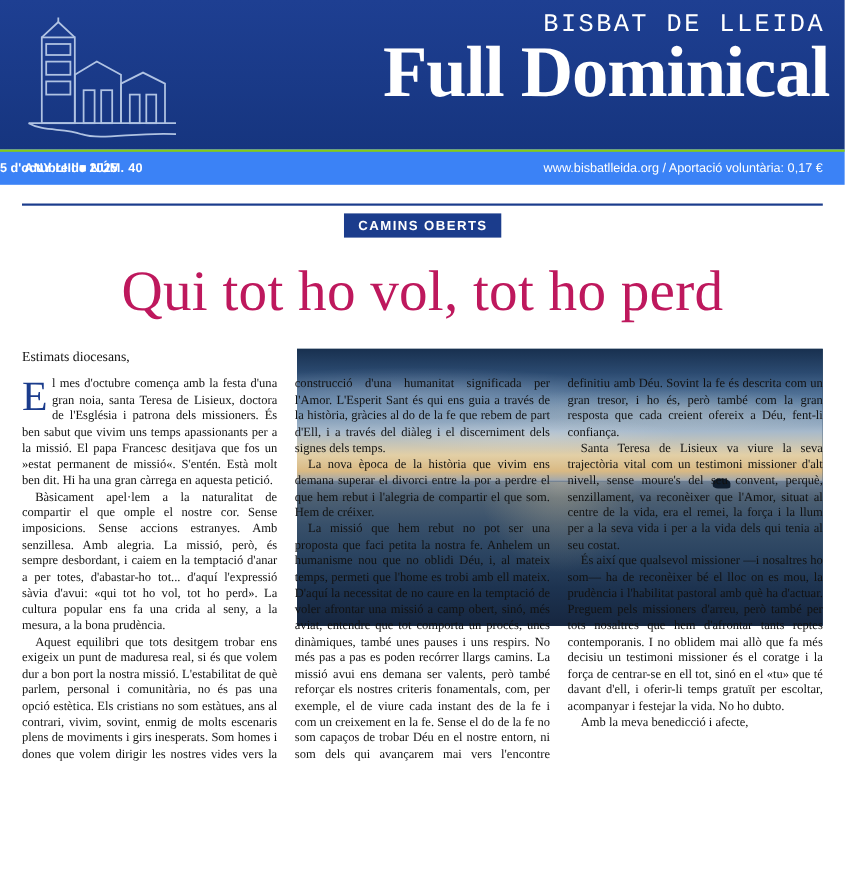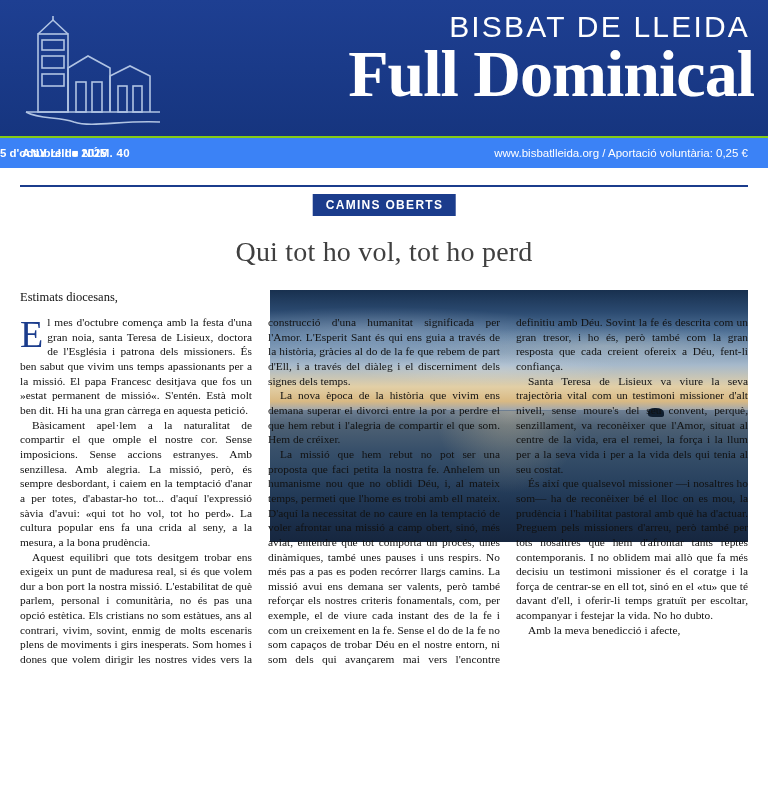--- a/index.html
+++ b/index.html
@@ -42,22 +42,22 @@
     opacity: 0.95;
   }
   .brand-block {
     position: absolute;
     right: 14px;
     top: 10px;
     text-align: right;
     color: #ffffff;
   }
   .brand-sup {
-    font-family: Liberation Sans, sans-serif;
-    font-size: 30px;
+    font-family: Liberation Mono, monospace;
+    font-size: 23px;
     letter-spacing: 2.2px;
     font-weight: normal;
     margin: 0 4px 0 0;
     line-height: 1.1;
   }
   .brand-main {
     font-family: "Liberation Serif", serif;
     font-size: 66px;
     font-weight: bold;
     line-height: 0.95;
@@ -117,23 +117,23 @@
     font-size: 12px;
     font-weight: bold;
     letter-spacing: 1.3px;
     padding: 4px 12px 4px 13px;
   }
 
   
   .headline {
     text-align: center;
     font-family: "Liberation Serif", serif;
-    font-size: 28px;
+    font-size: 52px;
     font-weight: normal;
-    color: #404040;
+    color: #be185d;
     margin: 18px 0 0 0;
     letter-spacing: 0.2px;
   }
 
   
   .article {
     position: relative;
     margin: 22px 20px 0 20px;
     height: 510px;
   }
@@ -296,21 +296,21 @@
       <div class="brand-block">
         <div class="brand-sup">BISBAT DE LLEIDA</div>
         <div class="brand-main">Full Dominical</div>
       </div>
     </div>
   </div>
 
   <div class="infobar">
     <span class="left">ANY LIII ■ NÚM. 40</span>
     <span class="center">5 d'octubre de 2025</span>
-    <span class="right">www.bisbatlleida.org / Aportació voluntària: 0,25 €</span>
+    <span class="right">www.bisbatlleida.org / Aportació voluntària: 0,17 €</span>
   </div>
 
   <div class="section-wrap">
     <div class="section-rule"></div>
     <div class="section-tag">CAMINS OBERTS</div>
   </div>
 
   <h1 class="headline">Qui tot ho vol, tot ho perd</h1>
 
   <div class="article">

